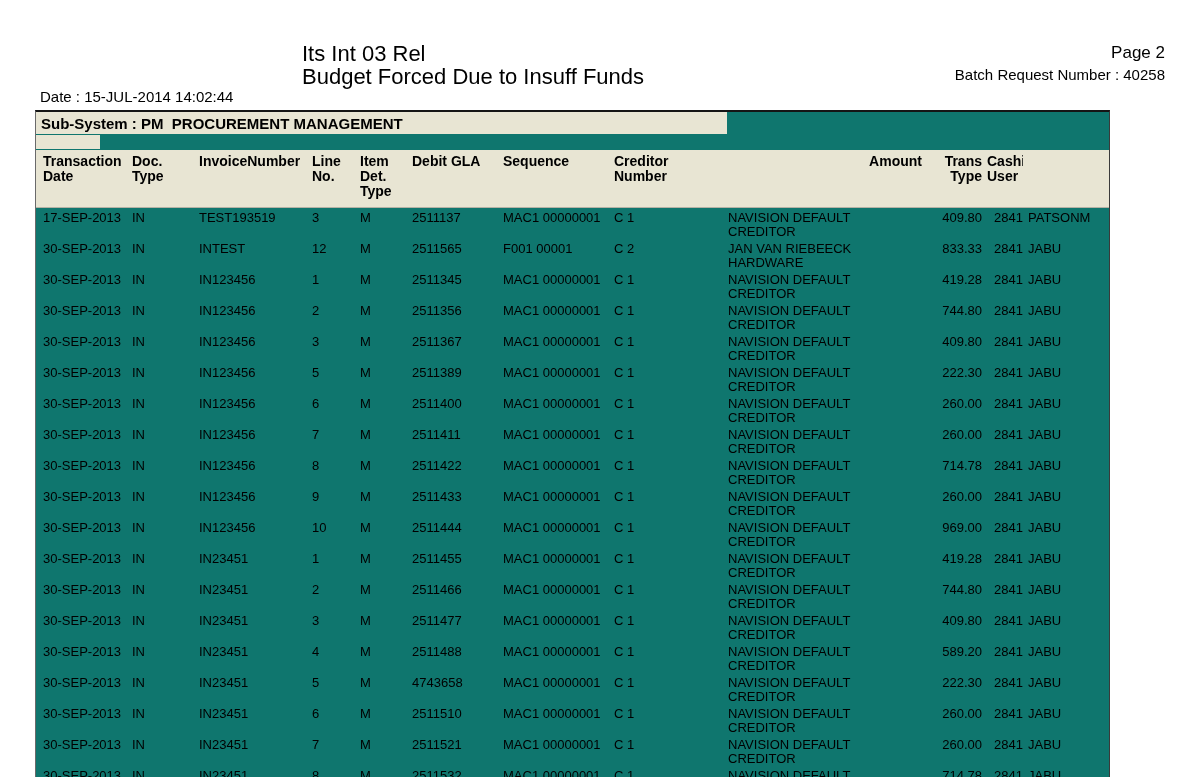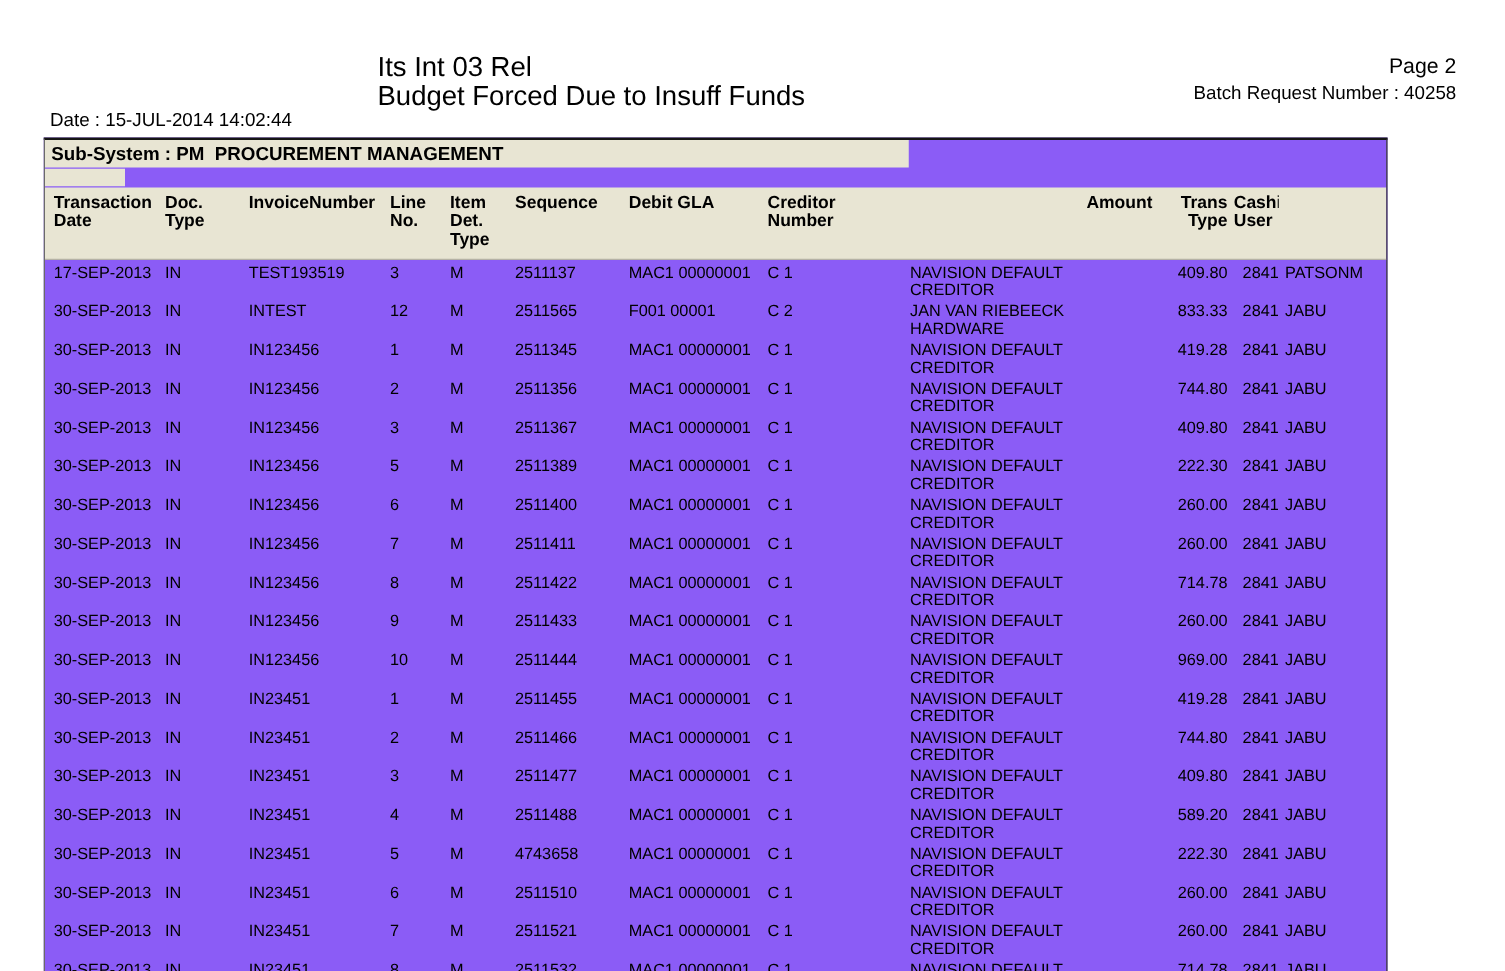--- a/index.html
+++ b/index.html
@@ -28,21 +28,21 @@
   .batch-line{font-size:15px;line-height:22px;white-space:pre;}
   
   .report-table{
     position:absolute;left:35px;top:110px;
     width:1075px;height:667px;
     box-sizing:border-box;
     border-top:2px solid #151515;
     border-left:1px solid #6a6a6a;
     border-right:1px solid #3a3a3a;
     overflow:hidden;
-    background:#8b5cf6;
+    background:#0f766e;
   }
   .subsystem-bar{
     box-sizing:border-box;
     width:691px;height:22px;
     background:#e8e5d3;
     font-weight:bold;font-size:15px;
     padding:3px 0 0 5px;
     white-space:pre;
   }
   .subsystem-stub{
@@ -108,22 +108,22 @@
       <div class="hcell">Transaction
 Date</div>
       <div class="hcell">Doc.
 Type</div>
       <div class="hcell">InvoiceNumber</div>
       <div class="hcell">Line
 No.</div>
       <div class="hcell">Item
 Det.
 Type</div>
+      <div class="hcell">Debit GLA</div>
       <div class="hcell">Sequence</div>
-      <div class="hcell">Debit GLA</div>
       <div class="hcell">Creditor
 Number</div>
       <div class="hcell h-amount">Amount</div>
       <div class="hcell h-trans">Trans
 Type</div>
       <div class="hcell h-cashier">Cashier/
 User</div>
     </div>
 
     <div class="table-body">

